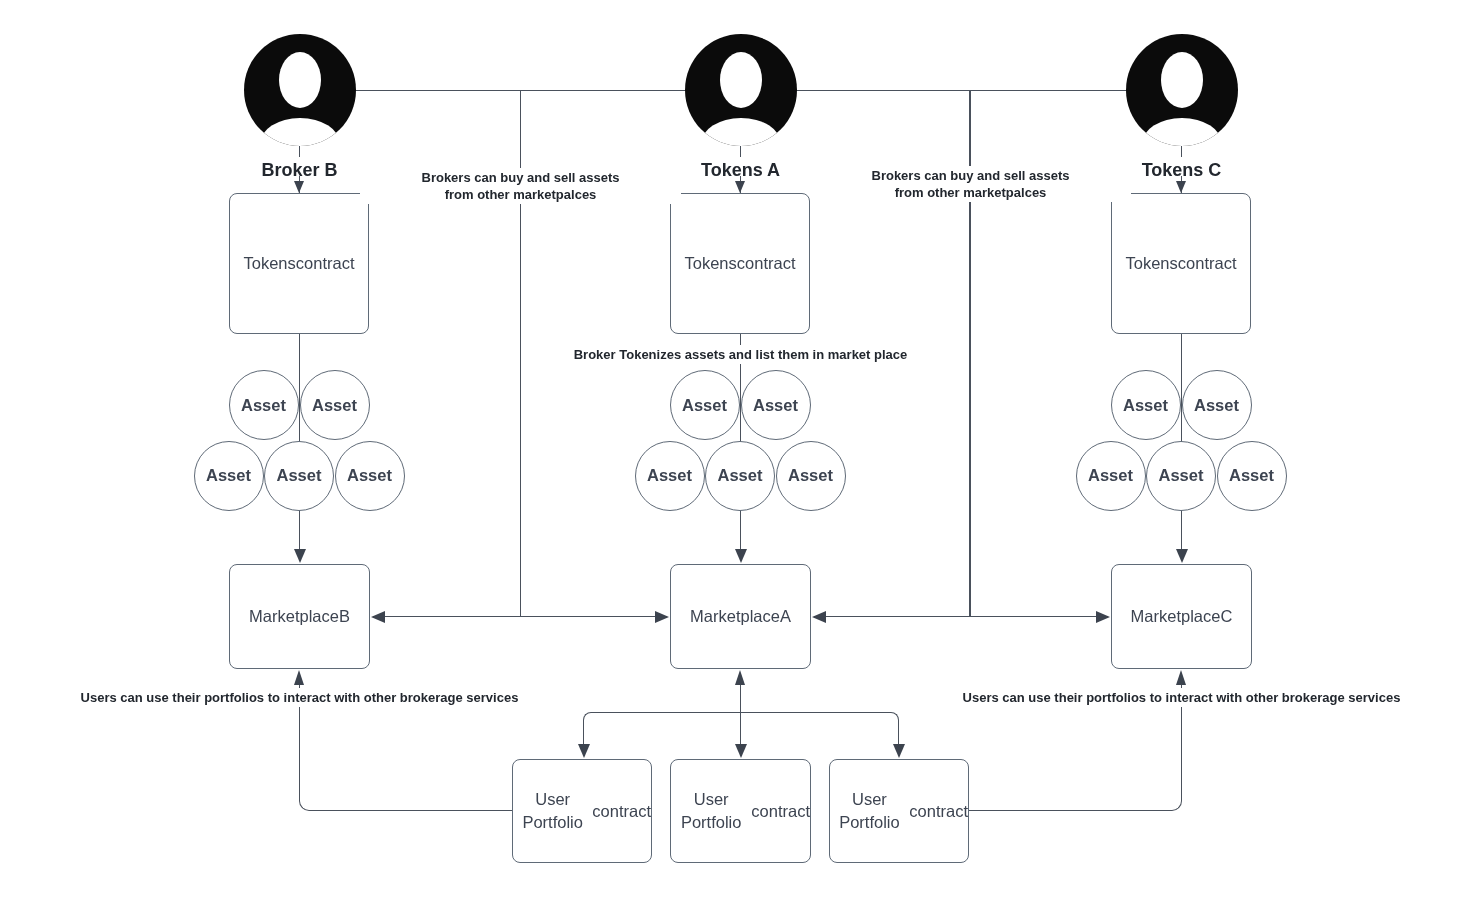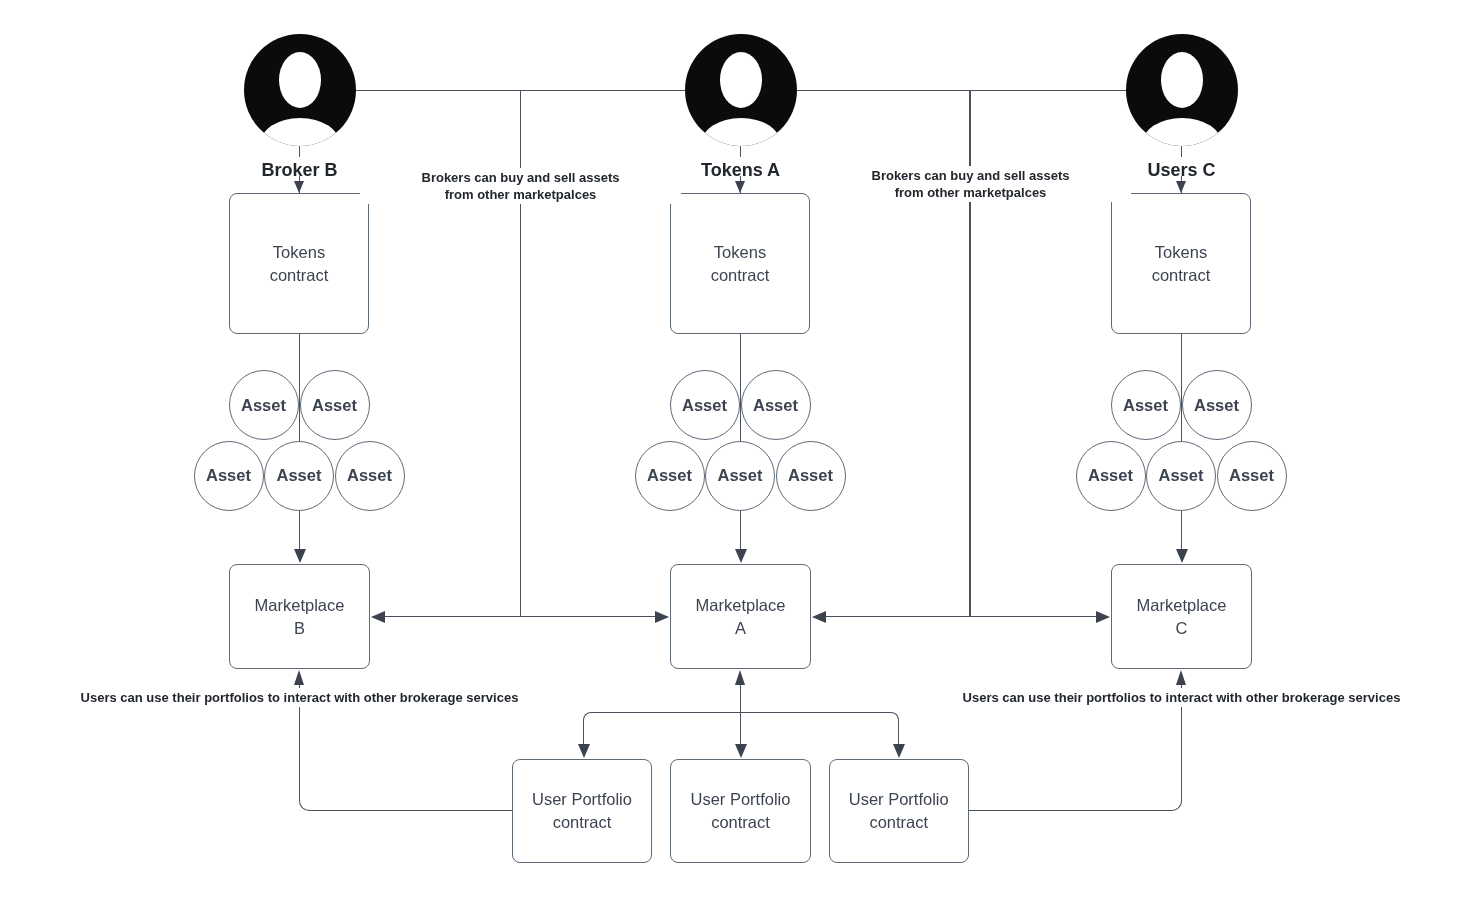--- a/index.html
+++ b/index.html
@@ -12,21 +12,21 @@
   *{margin:0;padding:0;box-sizing:border-box;}
   html,body{background:#ffffff;}
   #canvas{
     position:relative;width:1480px;height:900px;background:#ffffff;overflow:hidden;
     font-family:"Liberation Sans", sans-serif;
   }
   .vline{position:absolute;width:1.5px;background:var(--line);z-index:0;}
   .hline{position:absolute;height:1.5px;background:var(--line);z-index:0;}
   .box{
     position:absolute;background:#ffffff;border:1.5px solid var(--border);border-radius:8px;
-    display:flex;flex-direction:column;align-items:center;justify-content:center;
+    display:flex;flex-direction:row;align-items:center;justify-content:center;
     color:var(--boxtext);font-size:16.5px;line-height:23px;text-align:center;z-index:2;
   }
   .circle{
     position:absolute;width:70px;height:70px;border-radius:50%;background:#ffffff;
     border:1.5px solid var(--border);display:flex;align-items:center;justify-content:center;
     color:var(--boxtext);font-weight:bold;font-size:16.5px;z-index:1;
   }
   .circle.front{z-index:2;}
   .tri{position:absolute;width:0;height:0;z-index:2;}
   .tri-down{border-left:6px solid transparent;border-right:6px solid transparent;border-top:14px solid var(--arrow);}
@@ -145,21 +145,21 @@
     <span>Marketplace</span>
     <span>A</span>
   </div>
   <div class="tri tri-up" style="left:735px;top:670px;"></div>
 
   <div class="avatar" style="left:1125.5px;top:34px;">
     <div class="head"></div>
     <div class="shoulders"></div>
   </div>
   <div class="vline" style="left:1180.75px;top:146px;height:11px;"></div>
-  <div class="blabel" style="left:1101.5px;top:160px;width:160px;">Users C</div>
+  <div class="blabel" style="left:1101.5px;top:160px;width:160px;">Tokens C</div>
   <div class="vline" style="left:1180.75px;top:176px;height:34px;"></div>
   <div class="tri tri-down sm" style="left:1176px;top:181px;"></div>
   <div class="tri tri-down" style="left:1175.5px;top:197px;"></div>
 
   <div class="box" style="left:1111px;top:193px;width:140px;height:141px;">
     <span>Tokens</span>
     <span>contract</span>
   </div>
 
   <div class="vline" style="left:1180.75px;top:334px;height:216px;"></div>
@@ -218,16 +218,17 @@
   </div>
 
   <div class="note" style="left:360px;top:168px;width:321px;">
     <div>Brokers can buy and sell assets</div>
     <div>from other marketpalces</div>
   </div>
   <div class="note" style="left:810px;top:166px;width:321px;">
     <div>Brokers can buy and sell assets</div>
     <div>from other marketpalces</div>
   </div>
+  <div class="note" style="left:530px;top:345px;width:421px;">Broker Tokenizes assets and list them in market place</div>
   <div class="note" style="left:34px;top:688px;width:531px;">Users can use their portfolios to interact with other brokerage services</div>
   <div class="note" style="left:916px;top:688px;width:531px;">Users can use their portfolios to interact with other brokerage services</div>
 
 </div>
 
 </body></html>

